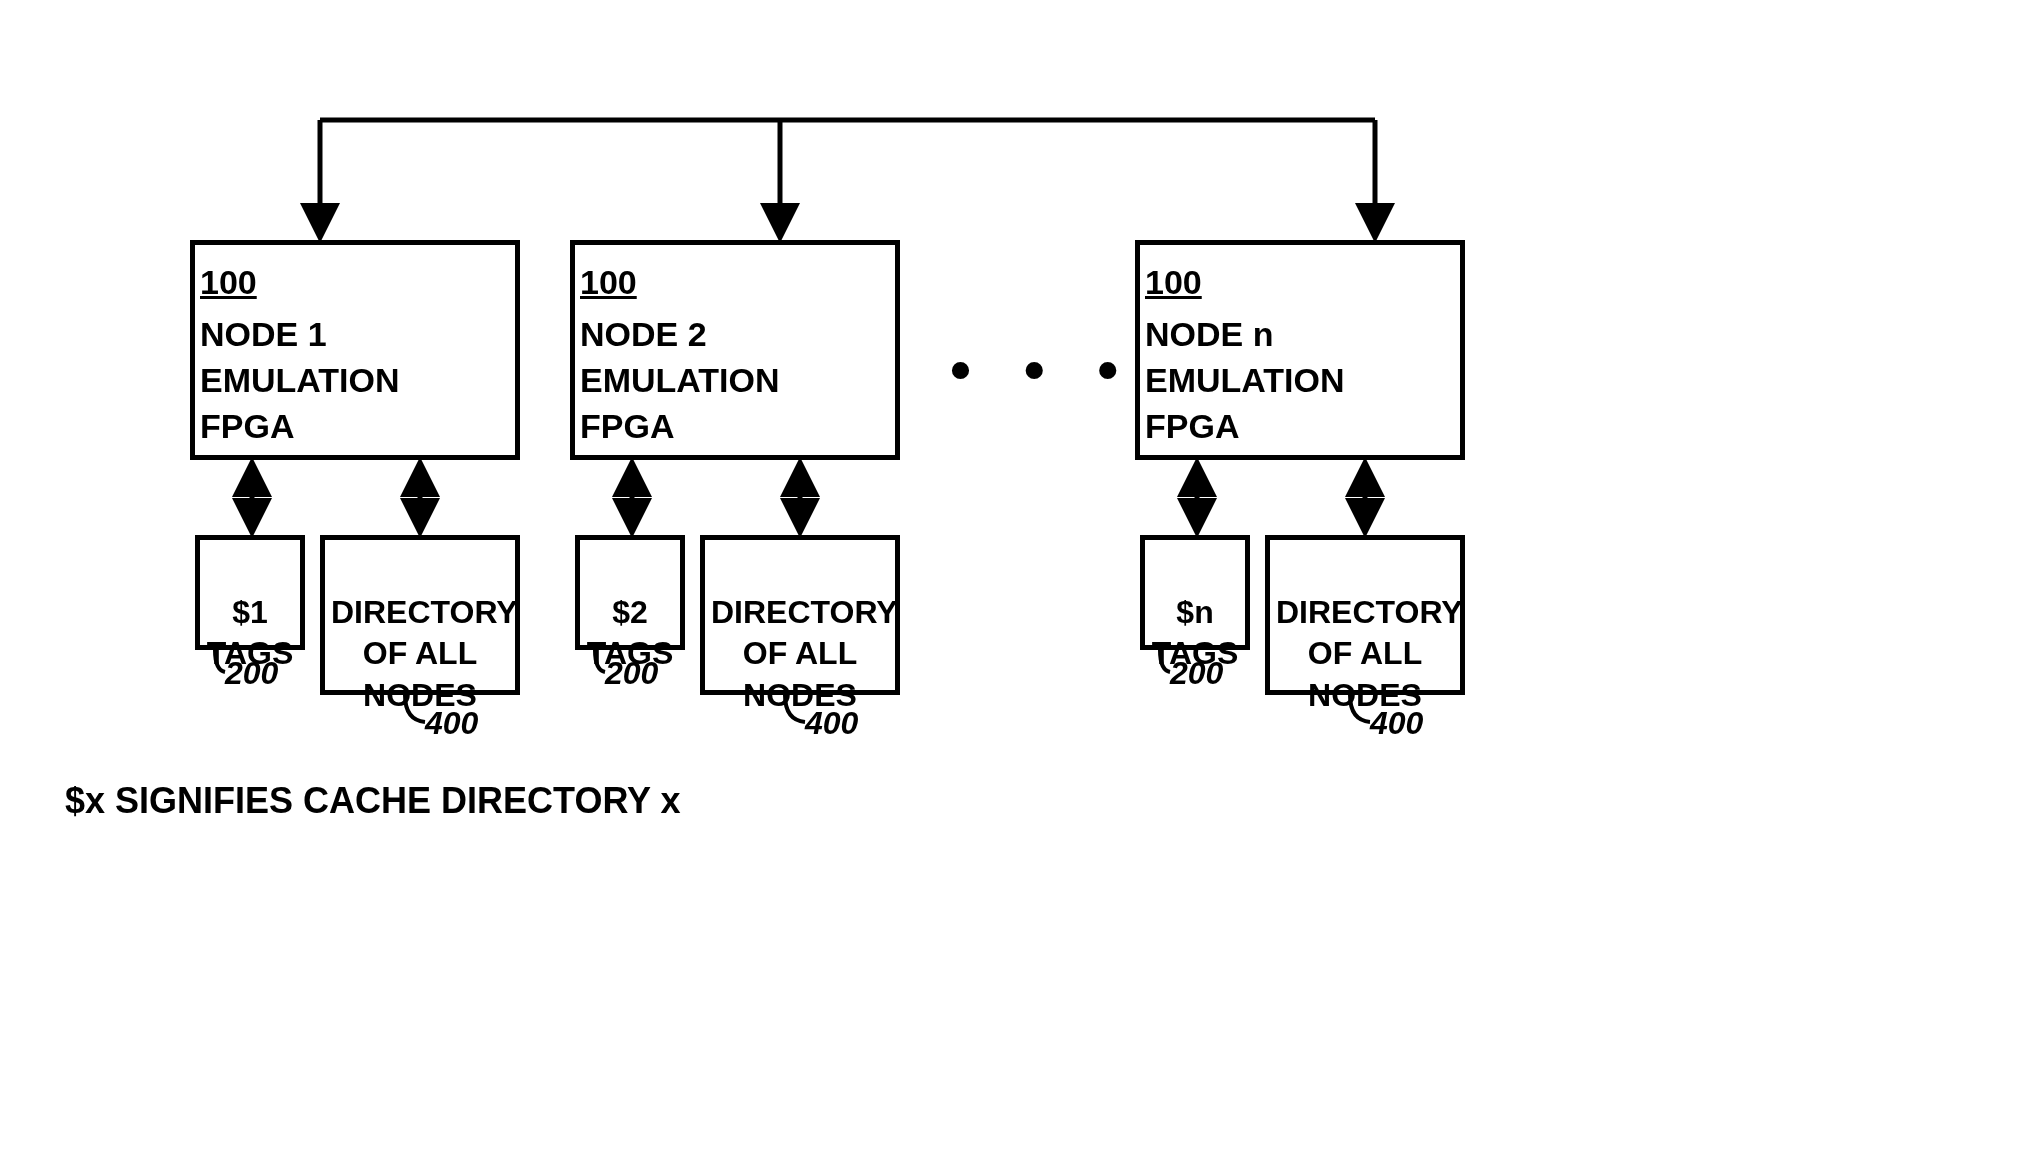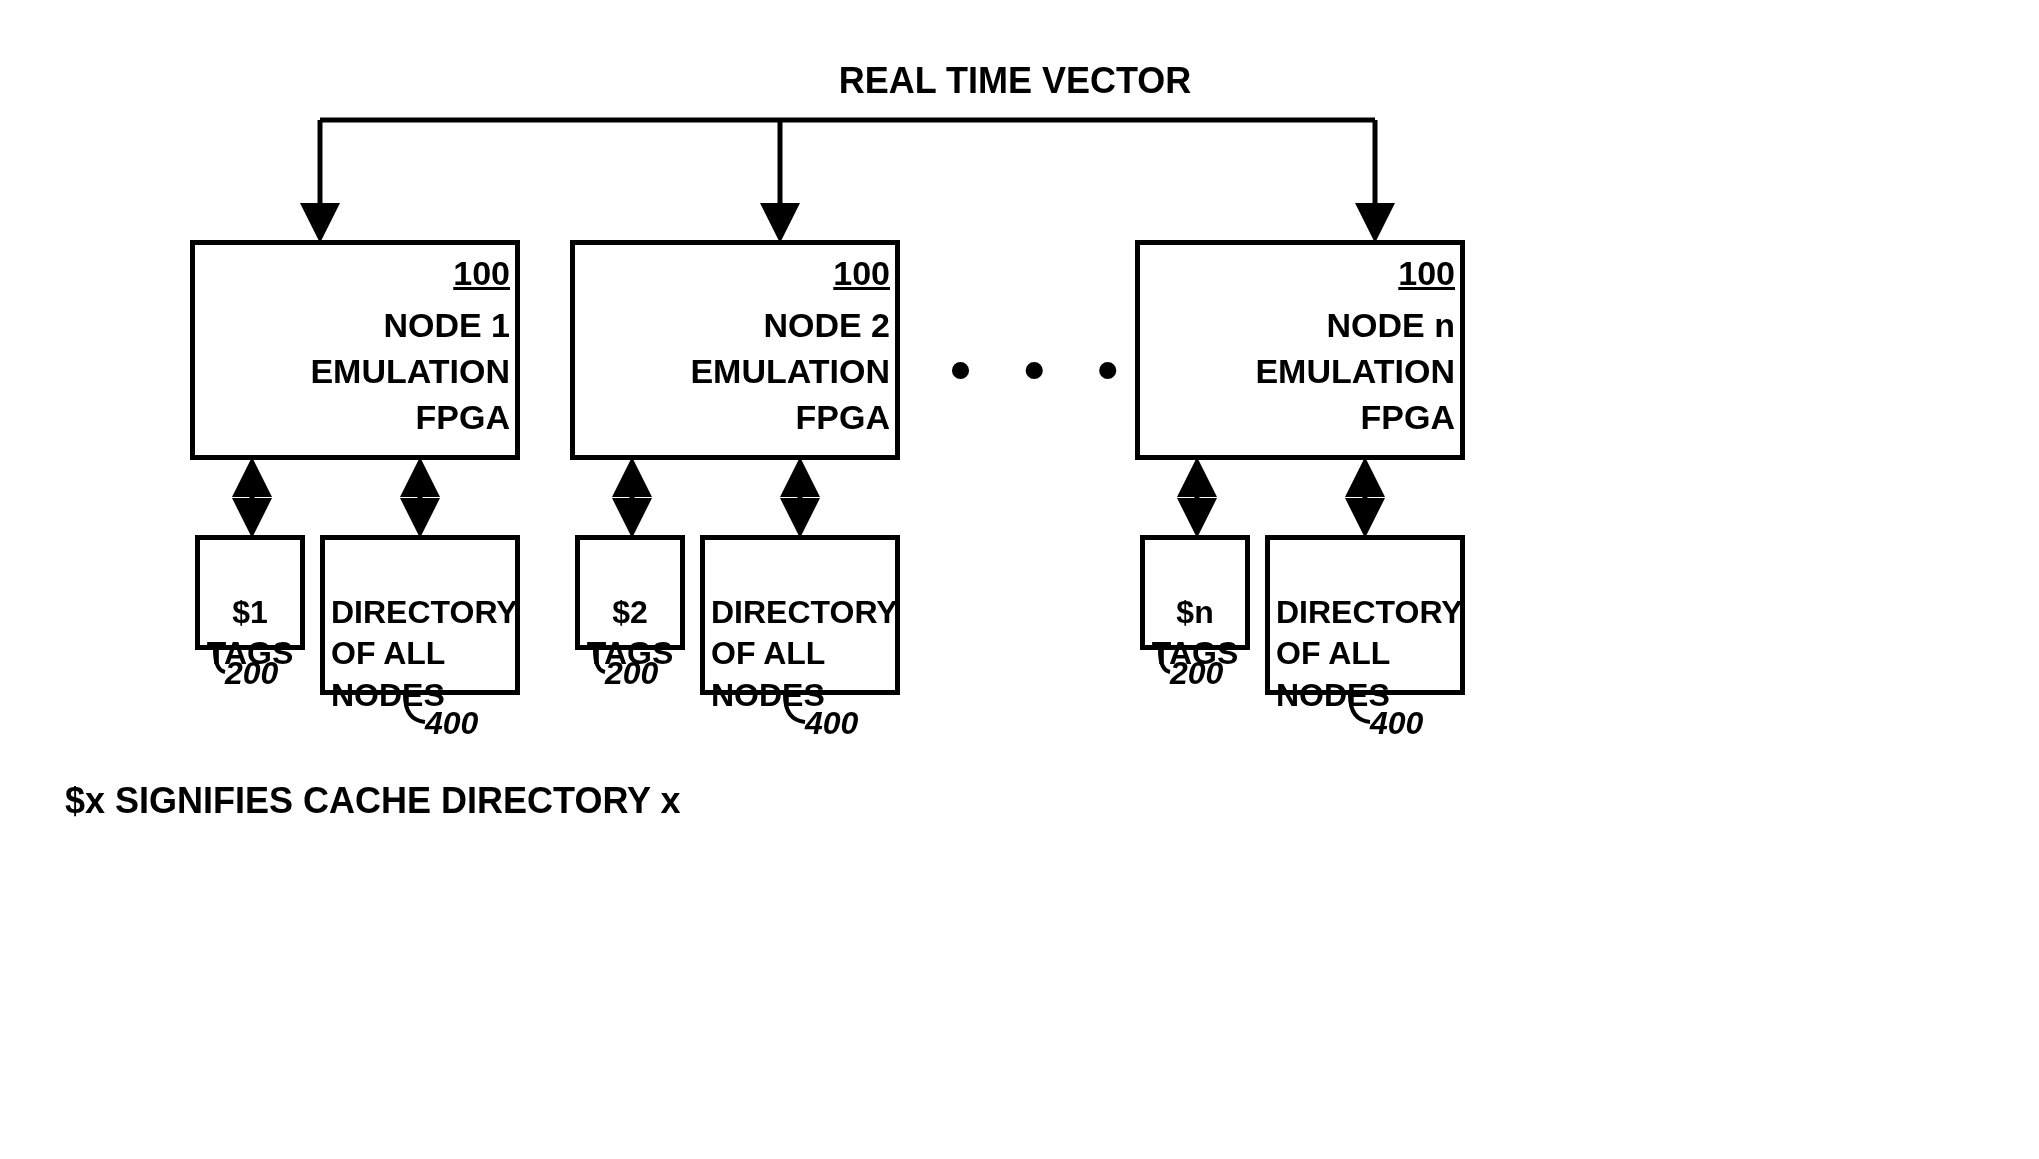--- a/index.html
+++ b/index.html
@@ -20,22 +20,22 @@
     left: 50%;
     transform: translateX(-50%);
     top: 20px;
     font-size: 36px;
     text-align: center;
     white-space: nowrap;
   }
   .node-box {
     position: absolute;
     border: 5px solid #000;
-    text-align: right;
-    padding: 6px 5px;
+    text-align: left;
+    padding: 15px 5px;
     line-height: 1.35;
   }
   .node-ref {
     text-decoration: underline;
     font-size: 34px;
     display: block;
     margin-bottom: 6px;
   }
   .node-body {
     font-size: 34px;
@@ -46,21 +46,21 @@
     border: 5px solid #000;
     text-align: center;
     font-size: 32px;
     padding: 10px 6px;
     line-height: 1.3;
     white-space: pre-line;
   }
   .dir-box {
     position: absolute;
     border: 5px solid #000;
-    text-align: left;
+    text-align: center;
     font-size: 32px;
     padding: 10px 6px;
     line-height: 1.3;
     white-space: pre-line;
   }
   .ref-label {
     position: absolute;
     font-size: 32px;
     font-style: italic;
   }
@@ -78,21 +78,20 @@
     top: 0; left: 0;
     width: 100%; height: 100%;
     pointer-events: none;
   }
 </style>
 </head>
 <body>
 
 <div class="diagram">
 
-  <div class="title">REAL TIME VECTOR</div>
 
   <div class="node-box" style="left:150px; top:200px; width:330px; height:220px;">
     <span class="node-ref">100</span>
     <span class="node-body">NODE 1
 EMULATION
 FPGA</span>
   </div>
 
   <div class="node-box" style="left:530px; top:200px; width:330px; height:220px;">
     <span class="node-ref">100</span>

